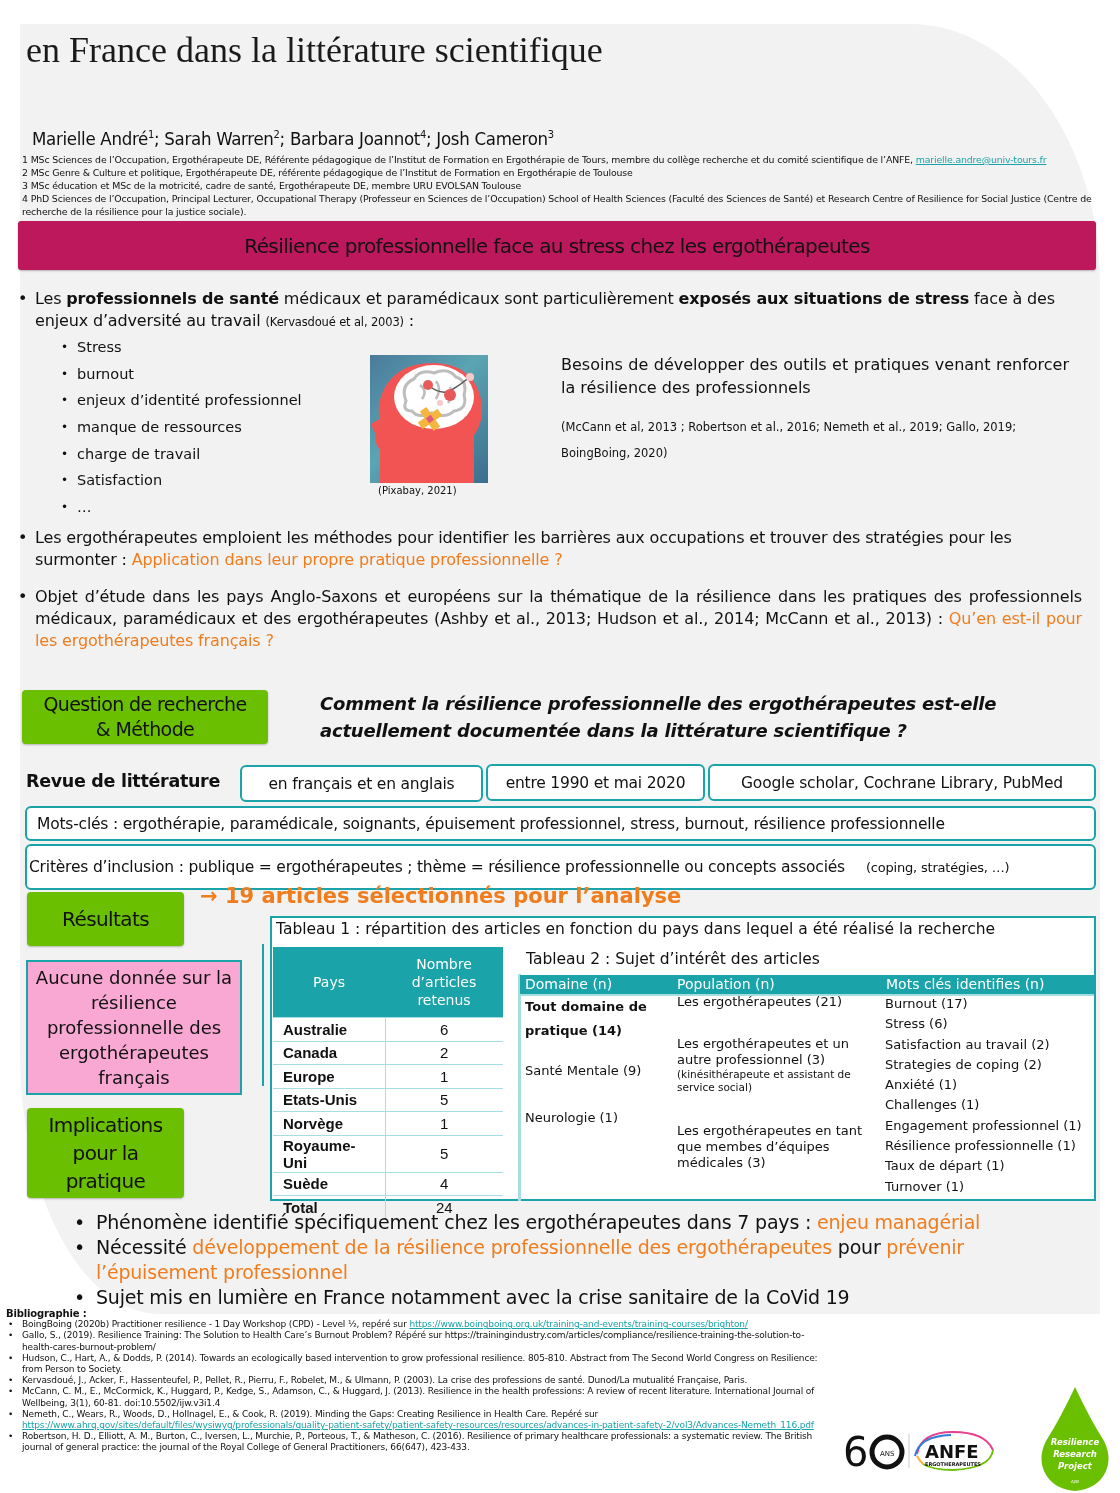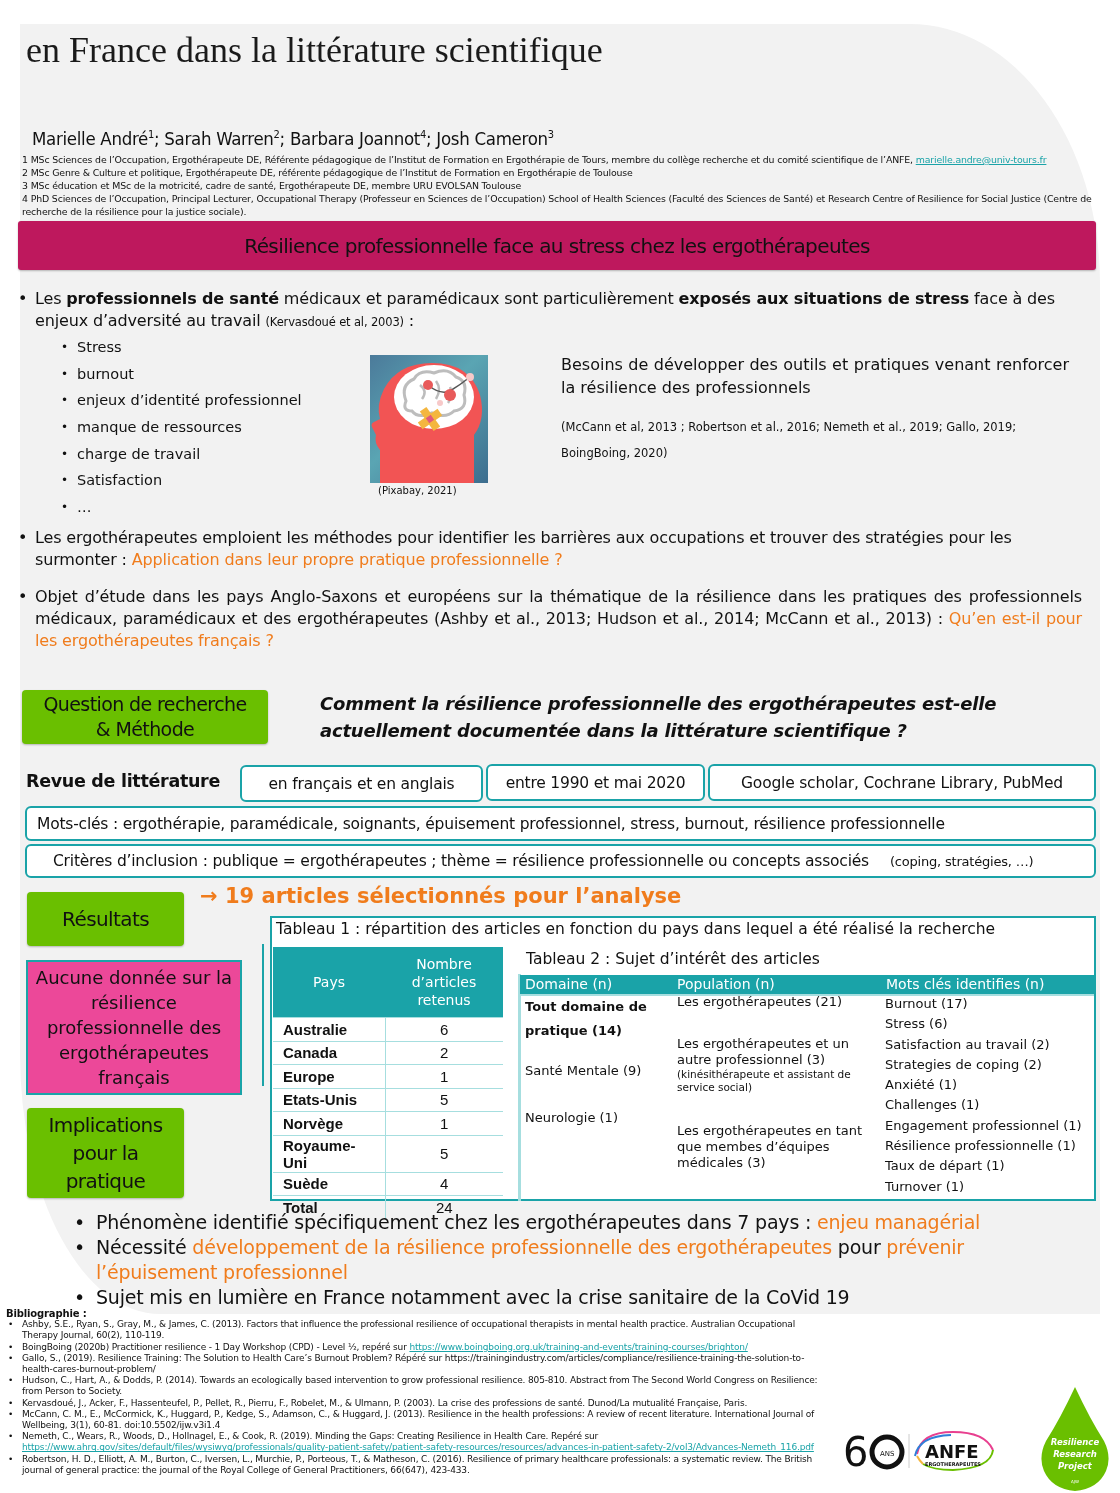--- a/index.html
+++ b/index.html
@@ -145,31 +145,31 @@
   </div>
 <div class="tealbox" style="left:486px;top:764px;width:219px;height:37px;justify-content:center;">
     <span>entre 1990 et mai 2020</span>
   </div>
 <div class="tealbox" style="left:708px;top:764px;width:388px;height:37px;justify-content:center;">
     <span>Google scholar, Cochrane Library, PubMed</span>
   </div>
 <div class="tealbox" style="left:25px;top:806px;width:1071px;height:35px;padding-left:10px;">
     <span>Mots-clés : ergothérapie, paramédicale, soignants, épuisement professionnel, stress, burnout, résilience professionnelle</span>
   </div>
-<div class="tealbox" style="left:25px;top:844px;width:1071px;height:34px;padding-left:26px;">
+<div class="tealbox" style="left:25px;top:844px;width:1071px;height:46px;padding-left:2px;">
     <span>Critères d’inclusion : publique = ergothérapeutes ; thème = résilience professionnelle ou concepts associés </span>
     <span style="font-size:13px;margin-left:21px;">(coping, stratégies, …)</span>
   </div>
 
 <div class="abs greenbox" style="left:27px;top:892px;width:157px;height:54px;font-size:20px;">
     <span>Résultats</span>
   </div>
 <div class="abs articles"><span>→ </span><span>19 articles sélectionnés pour l’analyse</span></div>
 
-<div class="abs" style="left:26px;top:960px;width:216px;height:135px;border:2px solid #1aa3a8;background:#ec4899;box-sizing:border-box;display:flex;align-items:center;justify-content:center;text-align:center;font-size:18px;line-height:25px;">
+<div class="abs" style="left:26px;top:960px;width:216px;height:135px;border:2px solid #1aa3a8;background:#f9a8d4;box-sizing:border-box;display:flex;align-items:center;justify-content:center;text-align:center;font-size:18px;line-height:25px;">
   <span style="width:200px;">Aucune donnée sur la résilience professionnelle des ergothérapeutes français</span>
 </div>
 <div class="vline"></div>
 
 <div class="abs greenbox" style="left:27px;top:1108px;width:157px;height:90px;font-size:20px;line-height:28px;">
   <div>
       <div>Implications</div>
       <div>pour la</div>
       <div>pratique</div>
     </div>
@@ -256,21 +256,20 @@
 
 <div class="abs impl">
   <div><span>Phénomène identifié spécifiquement chez les ergothérapeutes dans 7 pays : </span><span class="orange">enjeu managérial</span></div>
   <div><span>Nécessité </span><span class="orange">développement de la résilience professionnelle des ergothérapeutes</span><span> pour </span><span class="orange">prévenir l’épuisement professionnel</span></div>
   <div><span>Sujet mis en lumière en France notamment avec la crise sanitaire de la CoVid 19</span></div>
 </div>
 
 <div class="abs biblio">
   <div class="bh">Bibliographie :</div>
   <div id="biblist">
-      <div class="bi"><span>Ashby, S.E., Ryan, S., Gray, M., &amp; James, C. (2013). Factors that influence the professional resilience of occupational therapists in mental health practice. Australian Occupational Therapy Journal, 60(2), 110-119.</span></div>
       <div class="bi"><span>BoingBoing (2020b) Practitioner resilience - 1 Day Workshop (CPD) - Level ½, repéré sur </span><a href="#">https://www.boingboing.org.uk/training-and-events/training-courses/brighton/</a></div>
       <div class="bi"><span>Gallo, S., (2019). Resilience Training: The Solution to Health Care’s Burnout Problem? Répéré sur https://trainingindustry.com/articles/compliance/resilience-training-the-solution-to-health-cares-burnout-problem/</span></div>
       <div class="bi"><span>Hudson, C., Hart, A., &amp; Dodds, P. (2014). Towards an ecologically based intervention to grow professional resilience. 805-810. Abstract from The Second World Congress on Resilience: from Person to Society.</span></div>
       <div class="bi"><span>Kervasdoué, J., Acker, F., Hassenteufel, P., Pellet, R., Pierru, F., Robelet, M., &amp; Ulmann, P. (2003). La crise des professions de santé. Dunod/La mutualité Française, Paris.</span></div>
       <div class="bi"><span>McCann, C. M., E., McCormick, K., Huggard, P., Kedge, S., Adamson, C., &amp; Huggard, J. (2013). Resilience in the health professions: A review of recent literature. International Journal of Wellbeing, 3(1), 60-81. doi:10.5502/ijw.v3i1.4</span></div>
       <div class="bi"><span>Nemeth, C., Wears, R., Woods, D., Hollnagel, E., &amp; Cook, R. (2019). Minding the Gaps: Creating Resilience in Health Care. Repéré sur </span><a href="#">https://www.ahrq.gov/sites/default/files/wysiwyg/professionals/quality-patient-safety/patient-safety-resources/resources/advances-in-patient-safety-2/vol3/Advances-Nemeth_116.pdf</a></div>
       <div class="bi"><span>Robertson, H. D., Elliott, A. M., Burton, C., Iversen, L., Murchie, P., Porteous, T., &amp; Matheson, C. (2016). Resilience of primary healthcare professionals: a systematic review. The British journal of general practice: the journal of the Royal College of General Practitioners, 66(647), 423-433.</span></div>
     </div>
 </div>
 

